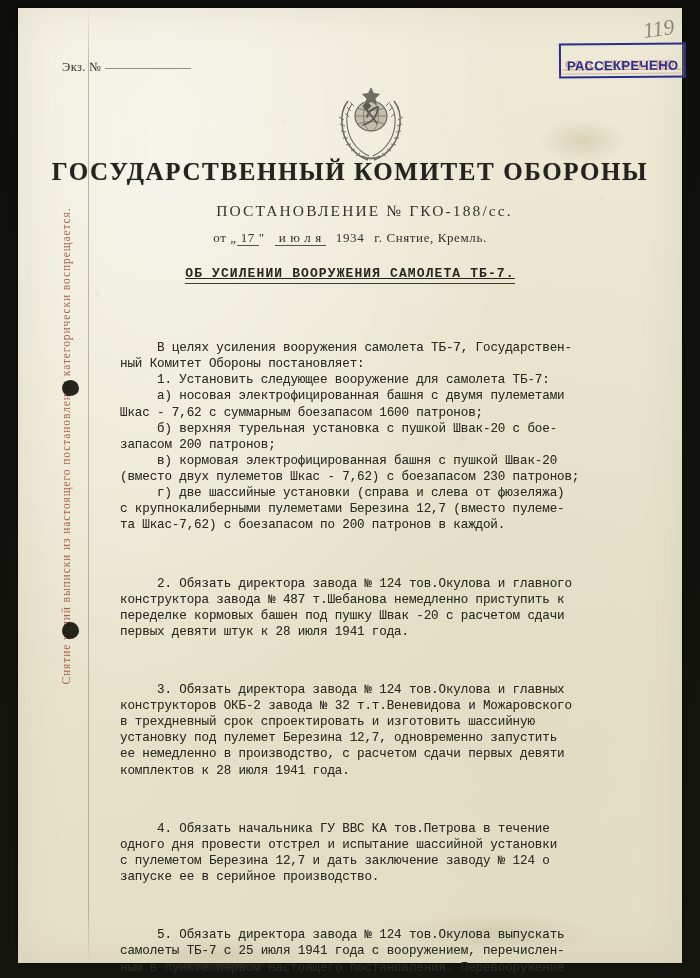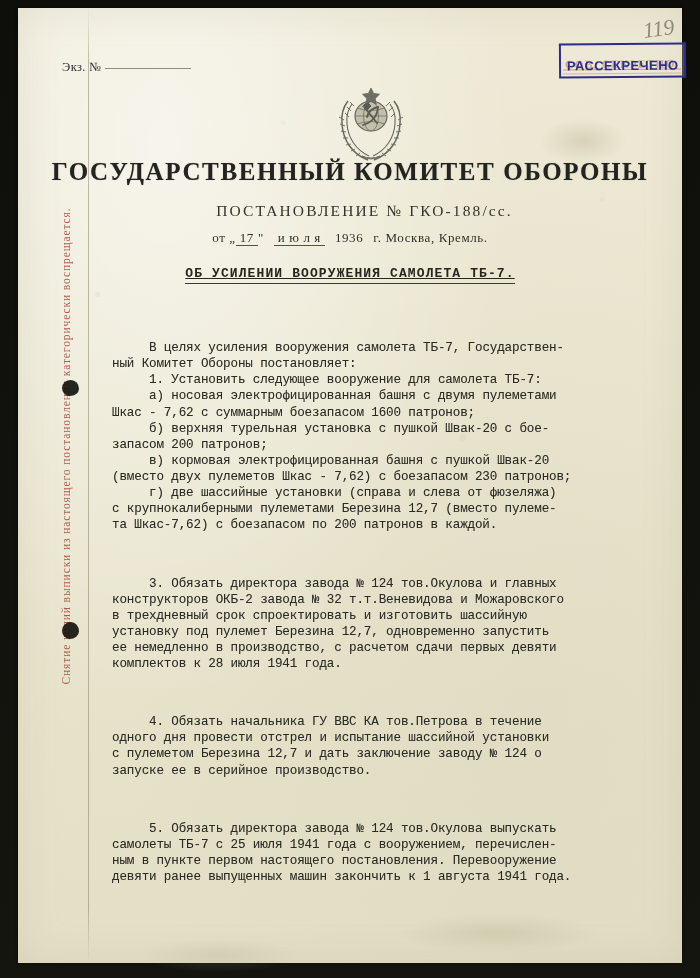--- a/index.html
+++ b/index.html
@@ -204,21 +204,21 @@
     top: 300px;
     width: 540px;
     font-family: "Liberation Mono", monospace;
     font-size: 12.6px;
     line-height: 16.1px;
     color: #2b2b24;
     letter-spacing: -.15px;
     white-space: pre-wrap;
     text-shadow: 0 0 .6px rgba(55,55,44,.28);
   }
-  .body .para { margin: 0 0 10px 8px; }
+  .body .para { margin: 0 0 10px 16px; }
   .body .para:last-child { margin-bottom: 0; }
 
   
   .margin-warning {
     position: absolute;
     left: -232px;
     top: 432px;
     width: 560px;
     transform: rotate(-90deg);
     transform-origin: center center;
@@ -313,40 +313,44 @@
         <path d="M37 8 l2.6 5.4 l5.9 .8 l-4.3 4.2 l1.1 5.9 l-5.3 -2.9 l-5.3 2.9 l1.1 -5.9 l-4.3 -4.2 l5.9 -.8 z" fill="#53534a" stroke="#3d3d35" stroke-width=".7"></path>
 
         <path d="M28 76 q9 6 18 0 q-9 4 -18 0" fill="#8e8a76" stroke="#4a4a40" stroke-width=".9"></path>
       </svg>
     </div>
 
     <div class="doc-title">ГОСУДАРСТВЕННЫЙ КОМИТЕТ ОБОРОНЫ</div>
     <div class="resolution-line">ПОСТАНОВЛЕНИЕ № ГКО-188/сс.</div>
 
     <div class="date-line">
-      <span>от „</span><span class="u">17</span><span>"</span><span class="gap"></span><span class="u">и ю л я</span><span class="gap"></span><span>1936</span><span class="gap"></span><span>г. Москва, Кремль.</span>
+      <span>от „</span><span class="u">17</span><span>"</span><span class="gap"></span><span class="u">и ю л я</span><span class="gap"></span><span>1934</span><span class="gap"></span><span>г. Снятие, Кремль.</span>
     </div>
 
     <div class="subject">
       <span>ОБ УСИЛЕНИИ ВООРУЖЕНИЯ САМОЛЕТА ТБ-7.</span>
     </div>
 
     <div class="body">
       <p class="para">     В целях усиления вооружения самолета ТБ-7, Государствен-
 ный Комитет Обороны постановляет:
      1. Установить следующее вооружение для самолета ТБ-7:
      а) носовая электрофицированная башня с двумя пулеметами
 Шкас - 7,62 с суммарным боезапасом 1600 патронов;
      б) верхняя турельная установка с пушкой Швак-20 с бое-
 запасом 200 патронов;
      в) кормовая электрофицированная башня с пушкой Швак-20
 (вместо двух пулеметов Шкас - 7,62) с боезапасом 230 патронов;
      г) две шассийные установки (справа и слева от фюзеляжа)
 с крупнокалиберными пулеметами Березина 12,7 (вместо пулеме-
 та Шкас-7,62) с боезапасом по 200 патронов в каждой.</p>
+      <p class="para">     2. Обязать директора завода № 124 тов.Окулова и главного
+конструктора завода № 487 т.Шебанова немедленно приступить к
+переделке кормовых башен под пушку Швак -20 с расчетом сдачи
+первых девяти штук к 28 июля 1941 года.</p>
       <p class="para">     3. Обязать директора завода № 124 тов.Окулова и главных
 конструкторов ОКБ-2 завода № 32 т.т.Веневидова и Можаровского
 в трехдневный срок спроектировать и изготовить шассийную
 установку под пулемет Березина 12,7, одновременно запустить
 ее немедленно в производство, с расчетом сдачи первых девяти
 комплектов к 28 июля 1941 года.</p>
       <p class="para">     4. Обязать начальника ГУ ВВС КА тов.Петрова в течение
 одного дня провести отстрел и испытание шассийной установки
 с пулеметом Березина 12,7 и дать заключение заводу № 124 о
 запуске ее в серийное производство.</p>

